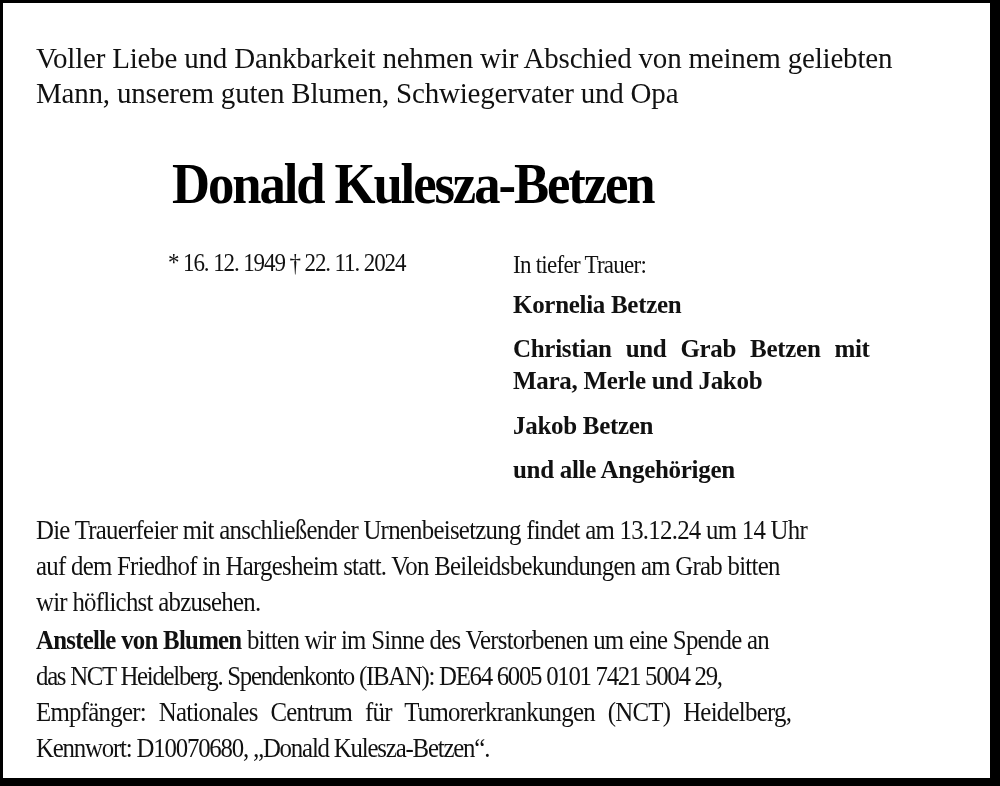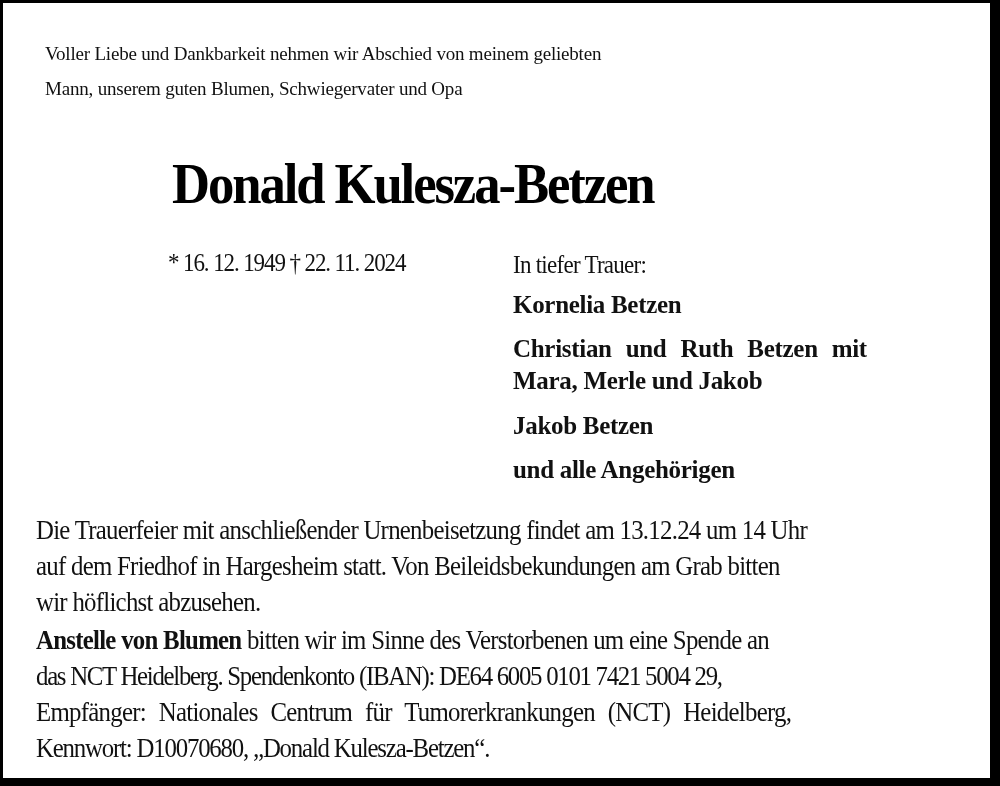--- a/index.html
+++ b/index.html
@@ -22,22 +22,22 @@
       width: 987px;
       height: 775px;
       background: #ffffff;
     }
     .t {
       position: absolute;
       white-space: nowrap;
       line-height: 1;
     }
     .intro {
-      left: 45px;
-      font-size: 19px;
+      left: 36px;
+      font-size: 29px;
       letter-spacing: -0.2px;
     }
     .title {
       left: 172px;
       top: 156px;
       font-size: 56px;
       font-weight: bold;
       letter-spacing: -2.2px;
       transform: scaleX(0.94);
       transform-origin: left top;
@@ -80,21 +80,21 @@
 
 <div class="t intro" style="top:44px;">Voller Liebe und Dankbarkeit nehmen wir Abschied von meinem geliebten</div>
 <div class="t intro" style="top:79px;">Mann, unserem guten Blumen, Schwiegervater und Opa</div>
 
 <div class="t title">Donald Kulesza-Betzen</div>
 
 <div class="t dates">* 16. 12. 1949 † 22. 11. 2024</div>
 
 <div class="t mourn-head">In tiefer Trauer:</div>
 <div class="t mourner" style="top:292px;text-align:center;">Kornelia Betzen</div>
-<div class="t mourner" style="top:336px; word-spacing:8px;">Christian und Ruth Betzen mit</div>
+<div class="t mourner" style="top:336px; word-spacing:8px;">Christian und Grab Betzen mit</div>
 <div class="t mourner" style="top:368px;">Mara, Merle und Jakob</div>
 <div class="t mourner" style="top:413px;">Jakob Betzen</div>
 <div class="t mourner" style="top:457px;text-align:right;">und alle Angehörigen</div>
 
 <div class="t para" style="top:517px; transform:scaleX(0.92);">Die Trauerfeier mit anschließender Urnenbeisetzung findet am 13.12.24 um 14 Uhr</div>
 <div class="t para" style="top:553px; transform:scaleX(0.92);">auf dem Friedhof in Hargesheim statt. Von Beileidsbekundungen am Grab bitten</div>
 <div class="t para" style="top:589px; transform:scaleX(0.92);">wir höflichst abzusehen.</div>
 
 <div class="t para" style="top:627px; transform:scaleX(0.92);"><b>Anstelle von Blumen</b><span> bitten wir im Sinne des Verstorbenen um eine Spende an</span></div>
 <div class="t para" style="top:663px; letter-spacing:-1.4px; transform:scaleX(0.92);">das NCT Heidelberg. Spendenkonto (IBAN): DE64 6005 0101 7421 5004 29,</div>

